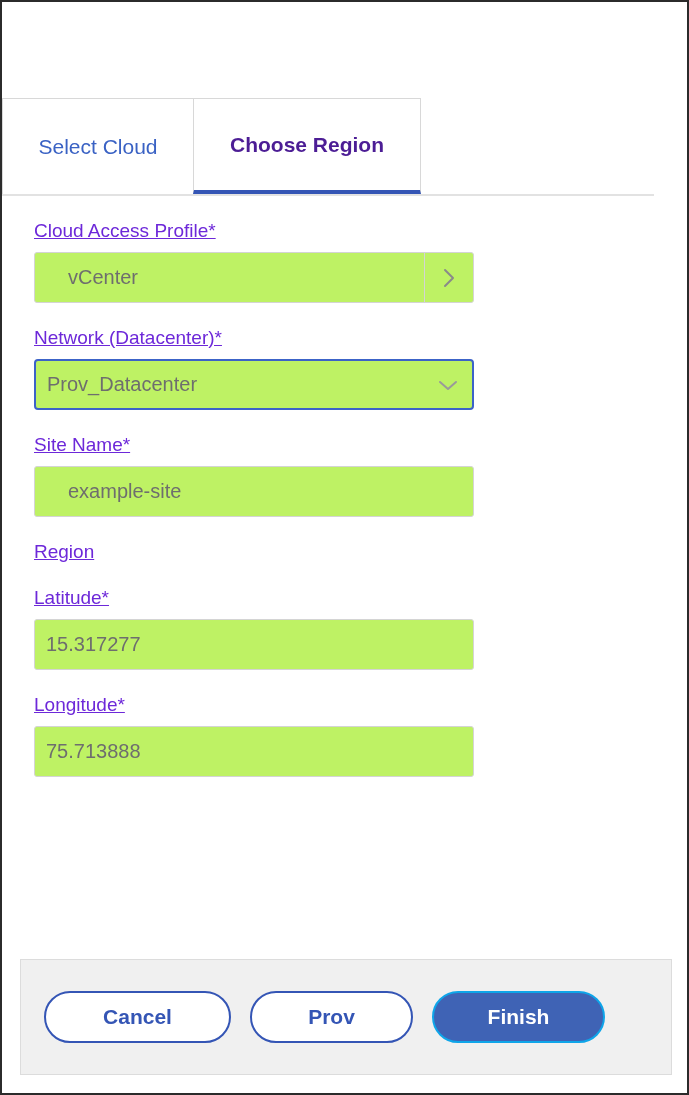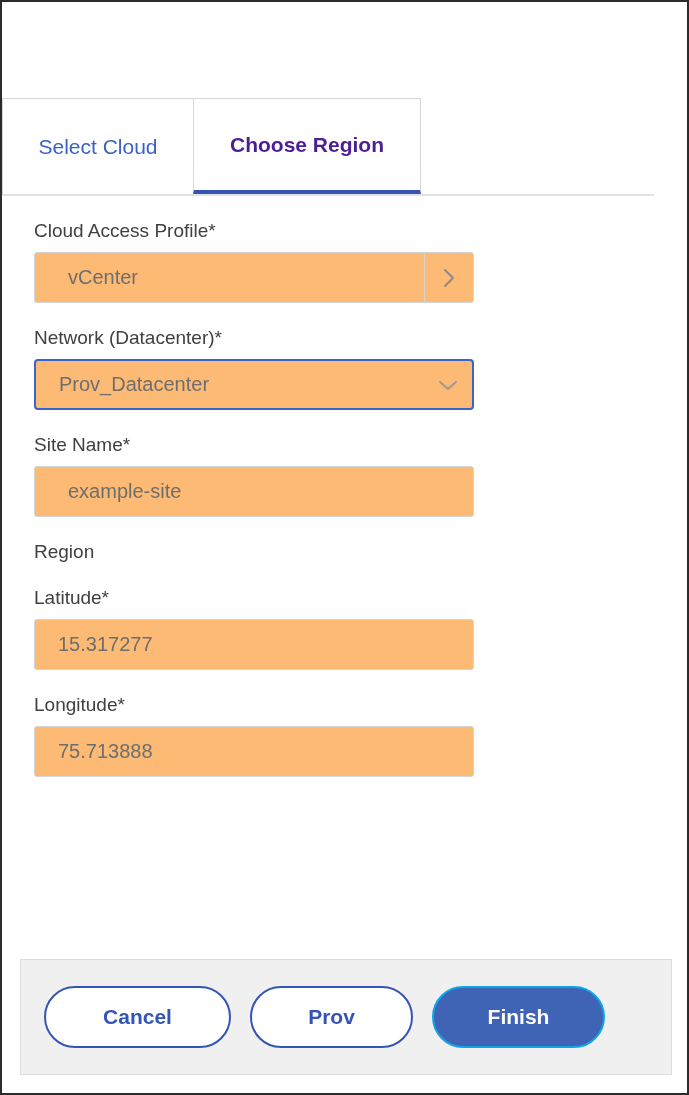--- a/index.html
+++ b/index.html
@@ -98,48 +98,49 @@
     padding: 24px 0 30px 32px;
     box-sizing: border-box;
   }
   .field {
     margin-bottom: 24px;
   }
   .field:last-child { margin-bottom: 4px; }
 
   .field-label {
     font-size: 19px;
-    color: #404040;
+    color: #6d28d9;
     margin-bottom: 10px;
     display: block;
+    text-decoration: underline;
   }
 
   .control {
     box-sizing: border-box;
     width: 440px;
     height: 51px;
     border: 1px solid #d4d4d4;
     border-radius: 3px;
-    background: #fdba74;
+    background: #bef264;
     display: flex;
     align-items: center;
   }
   .control.focused {
     border: 2px solid #3c63c8;
     border-radius: 4px;
   }
   .control .value {
     flex: 1 1 auto;
     padding-left: 33px;
     font-size: 20px;
     color: #6e6e6e;
     white-space: nowrap;
     overflow: hidden;
   }
-  .control .value.tight { padding-left: 23px; }
+  .control .value.tight { padding-left: 11px; }
 
   
   .side-btn {
     width: 48px;
     height: 100%;
     flex: 0 0 auto;
     border-left: 1px solid #d4d4d4;
     display: flex;
     align-items: center;
     justify-content: center;
@@ -163,21 +164,21 @@
     height: 116px;
     box-sizing: border-box;
     background: #f0f0f0;
     border: 1px solid #dcdcdc;
     display: flex;
     align-items: center;
     padding-left: 23px;
   }
   .btn {
     box-sizing: border-box;
-    height: 62px;
+    height: 52px;
     border-radius: 33px;
     font-size: 21px;
     font-weight: bold;
     display: inline-flex;
     align-items: center;
     justify-content: center;
     cursor: pointer;
     margin-right: 19px;
     user-select: none;
   }

